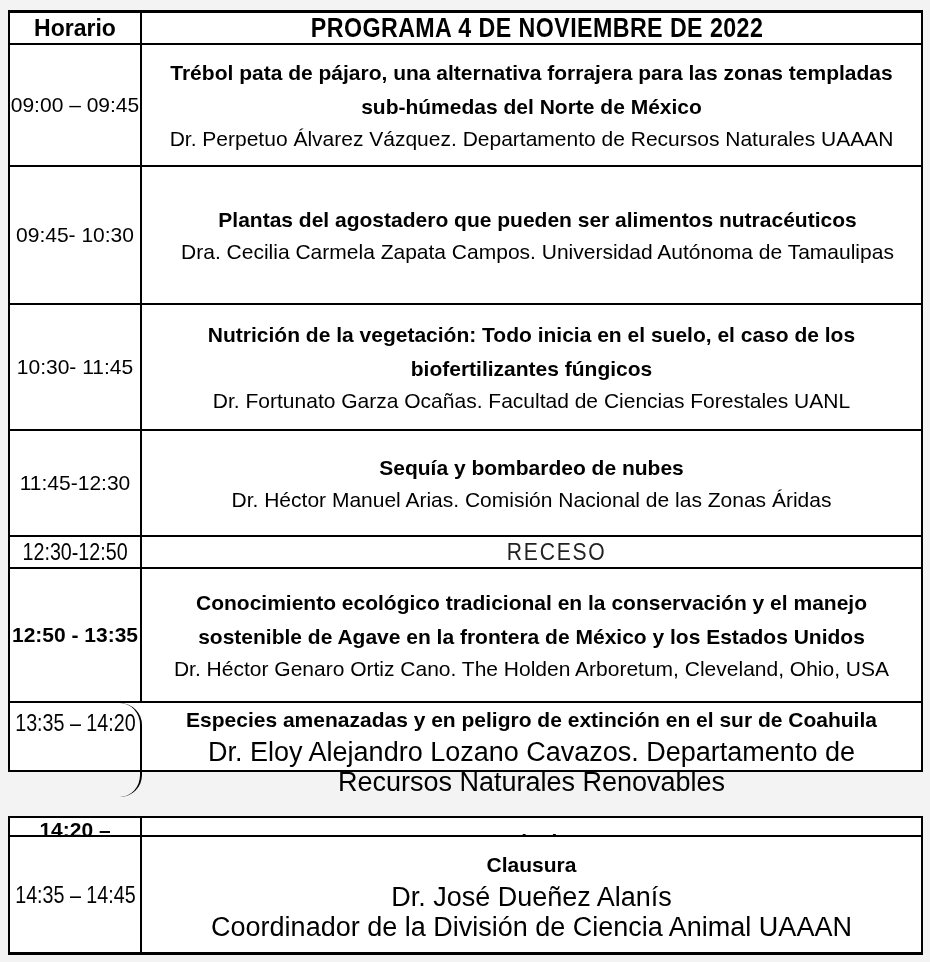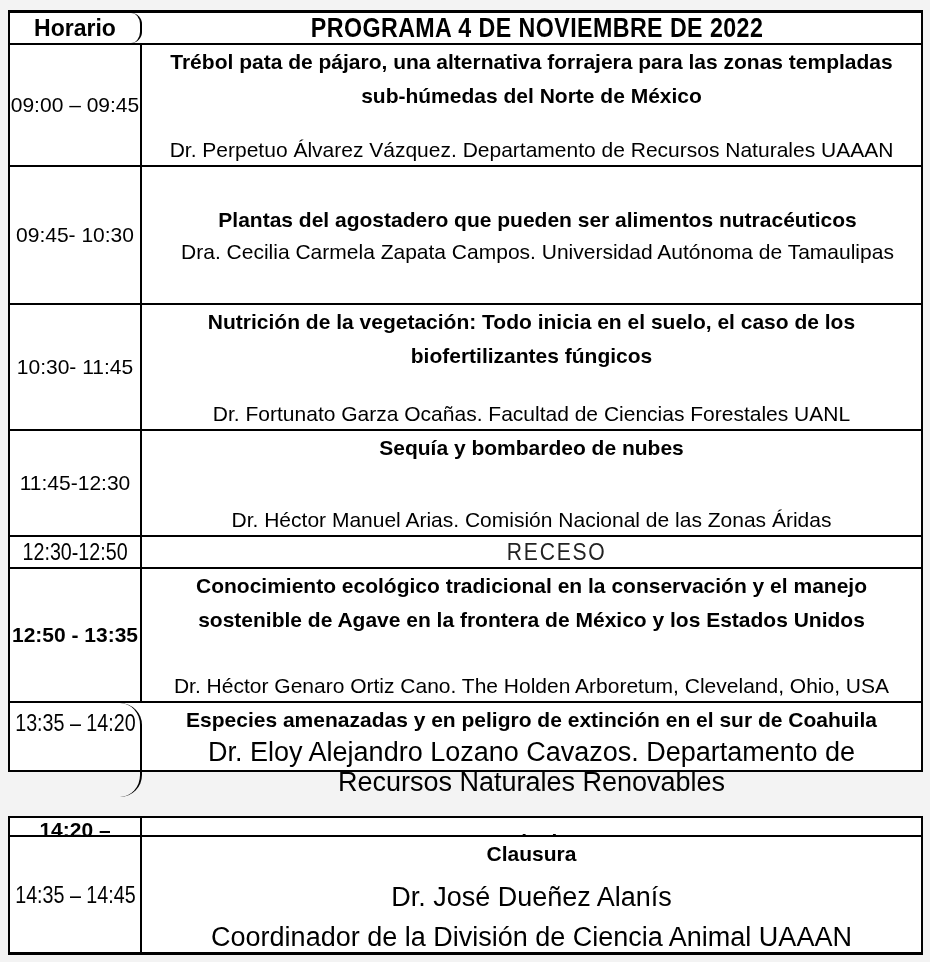--- a/index.html
+++ b/index.html
@@ -34,42 +34,42 @@
     border-right: 2px solid #000;
     display: flex; align-items: center; justify-content: center;
     text-align: center;
     font-size: 21px;
     box-sizing: border-box;
   }
   .cell-time.top-align { align-items: flex-start; padding-top: 6px; border-radius: 22px; }
   .cell-content {
     flex: 1 1 auto;
     display: flex; flex-direction: column;
-    align-items: center; justify-content: space-between;
+    align-items: center; justify-content: center;
     text-align: center;
     padding: 0 8px;
     box-sizing: border-box;
     min-width: 0;
   }
   .cell-content.center { justify-content: center; padding-left: 20px; }
 
   .h-row { height: 32px; }
   .r1 { height: 122px; }
   .r2 { height: 138px; }
   .r3 { height: 126px; }
   .r4 { height: 106px; }
   .receso-row { height: 32px; gap: 39px; }
   .r1250 { height: 134px; }
 
   .bold { font-weight: bold; }
   .title { font-weight: bold; font-size: 21px; line-height: 34px; }
   .speaker-i { font-size: 21px; line-height: 30px; }
   .speaker { font-size: 27px; line-height: 30px; }
 
-  .header-time { font-size: 23px; font-weight: bold; border-radius: 11px; }
+  .header-time { font-size: 23px; font-weight: bold; }
   .cond-bold {
     display: inline-block;
     transform: scaleX(0.86);
     font-size: 27px;
     font-weight: bold;
     white-space: nowrap;
     letter-spacing: 0.5px;
   }
   .cond-light {
     display: inline-block;

